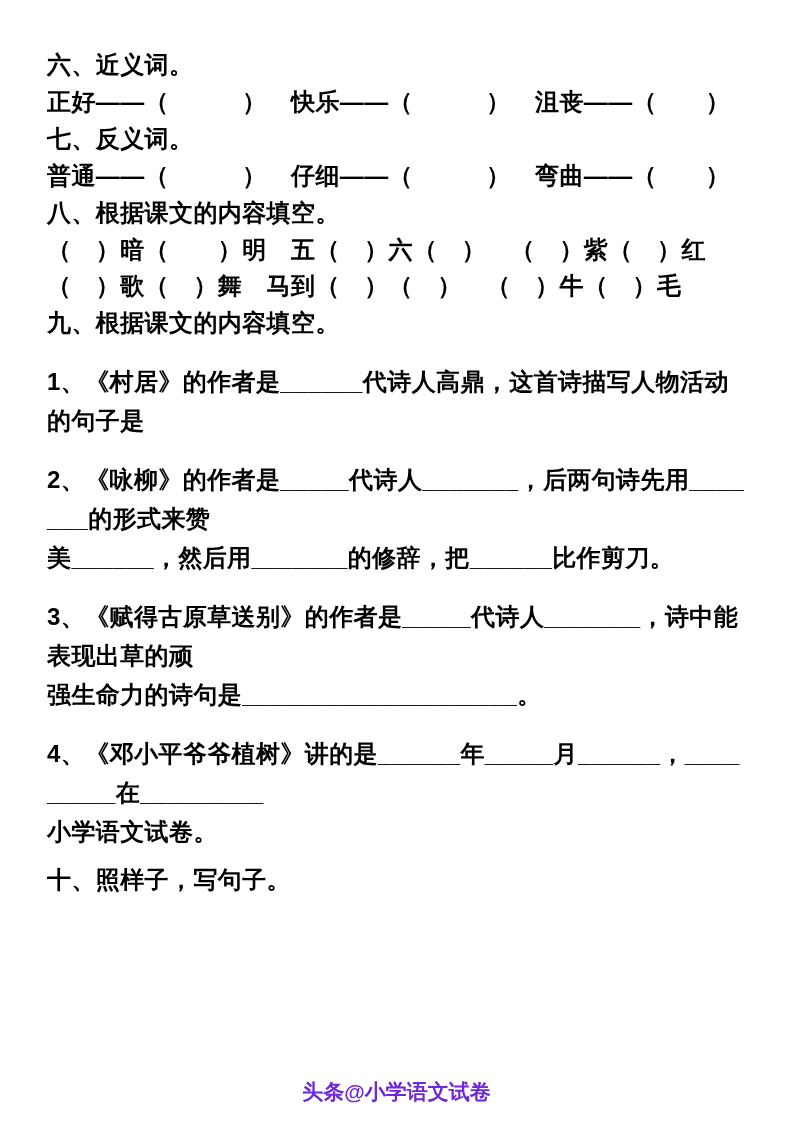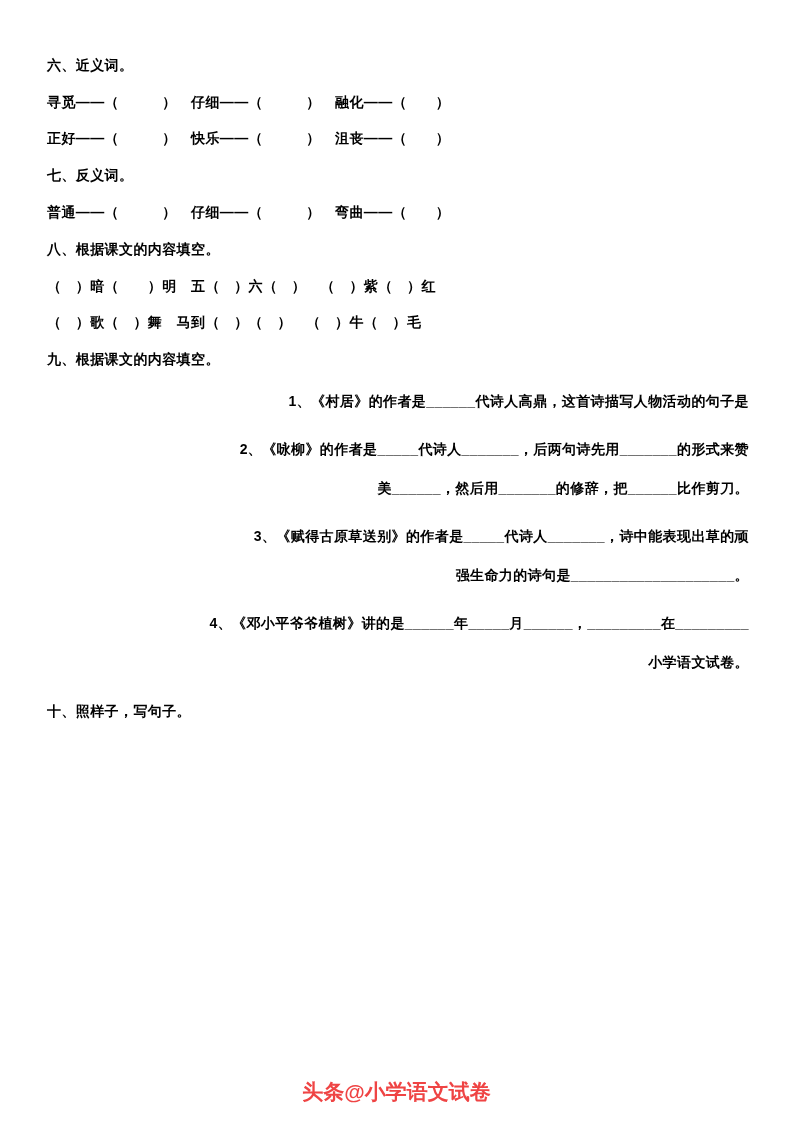--- a/index.html
+++ b/index.html
@@ -6,39 +6,38 @@
   body{
     width:793px;height:1122px;background:#ffffff;
     font-family:"Liberation Sans","DejaVu Sans",sans-serif;
   }
   .page{
     position:relative;width:793px;height:1122px;overflow:hidden;
     box-sizing:border-box;padding:46px 44px 0 47px;
     color:#000;font-weight:700;background:#fff;
   }
   .line{
-    font-size:14px;line-height:36px;white-space:nowrap;
+    font-size:24px;line-height:36px;white-space:nowrap;
     letter-spacing:0.4px;
   }
-  .para{margin:4px 0 9px;text-align:right;}
+  .para{margin:20px 0 9px;}
   .para .line{line-height:39px;white-space:normal;word-break:break-all;}
   .sec-heading{line-height:38px;}
   .heading-ten{margin-top:6px;line-height:40px;}
   .footer{
     position:absolute;left:0;right:0;bottom:16px;
-    text-align:center;font-size:21px;font-weight:700;color:#ef4444;
+    text-align:center;font-size:21px;font-weight:700;color:#6d28d9;
   }
 </style>
 </head>
 <body>
 
 <div class="page">
 
   <div class="line sec-heading">六、近义词。</div>
-  <div class="line">寻觅——（　　　）　仔细——（　　　）　融化——（　　）</div>
   <div class="line">正好——（　　　）　快乐——（　　　）　沮丧——（　　）</div>
 
   <div class="line sec-heading">七、反义词。</div>
   <div class="line">普通——（　　　）　仔细——（　　　）　弯曲——（　　）</div>
 
   <div class="line sec-heading">八、根据课文的内容填空。</div>
   <div class="line">（　）暗（　　）明　五（　）六（　）　（　）紫（　）红</div>
   <div class="line">（　）歌（　）舞　马到（　）（　）　（　）牛（　）毛</div>
 
   <div class="line sec-heading">九、根据课文的内容填空。</div>

